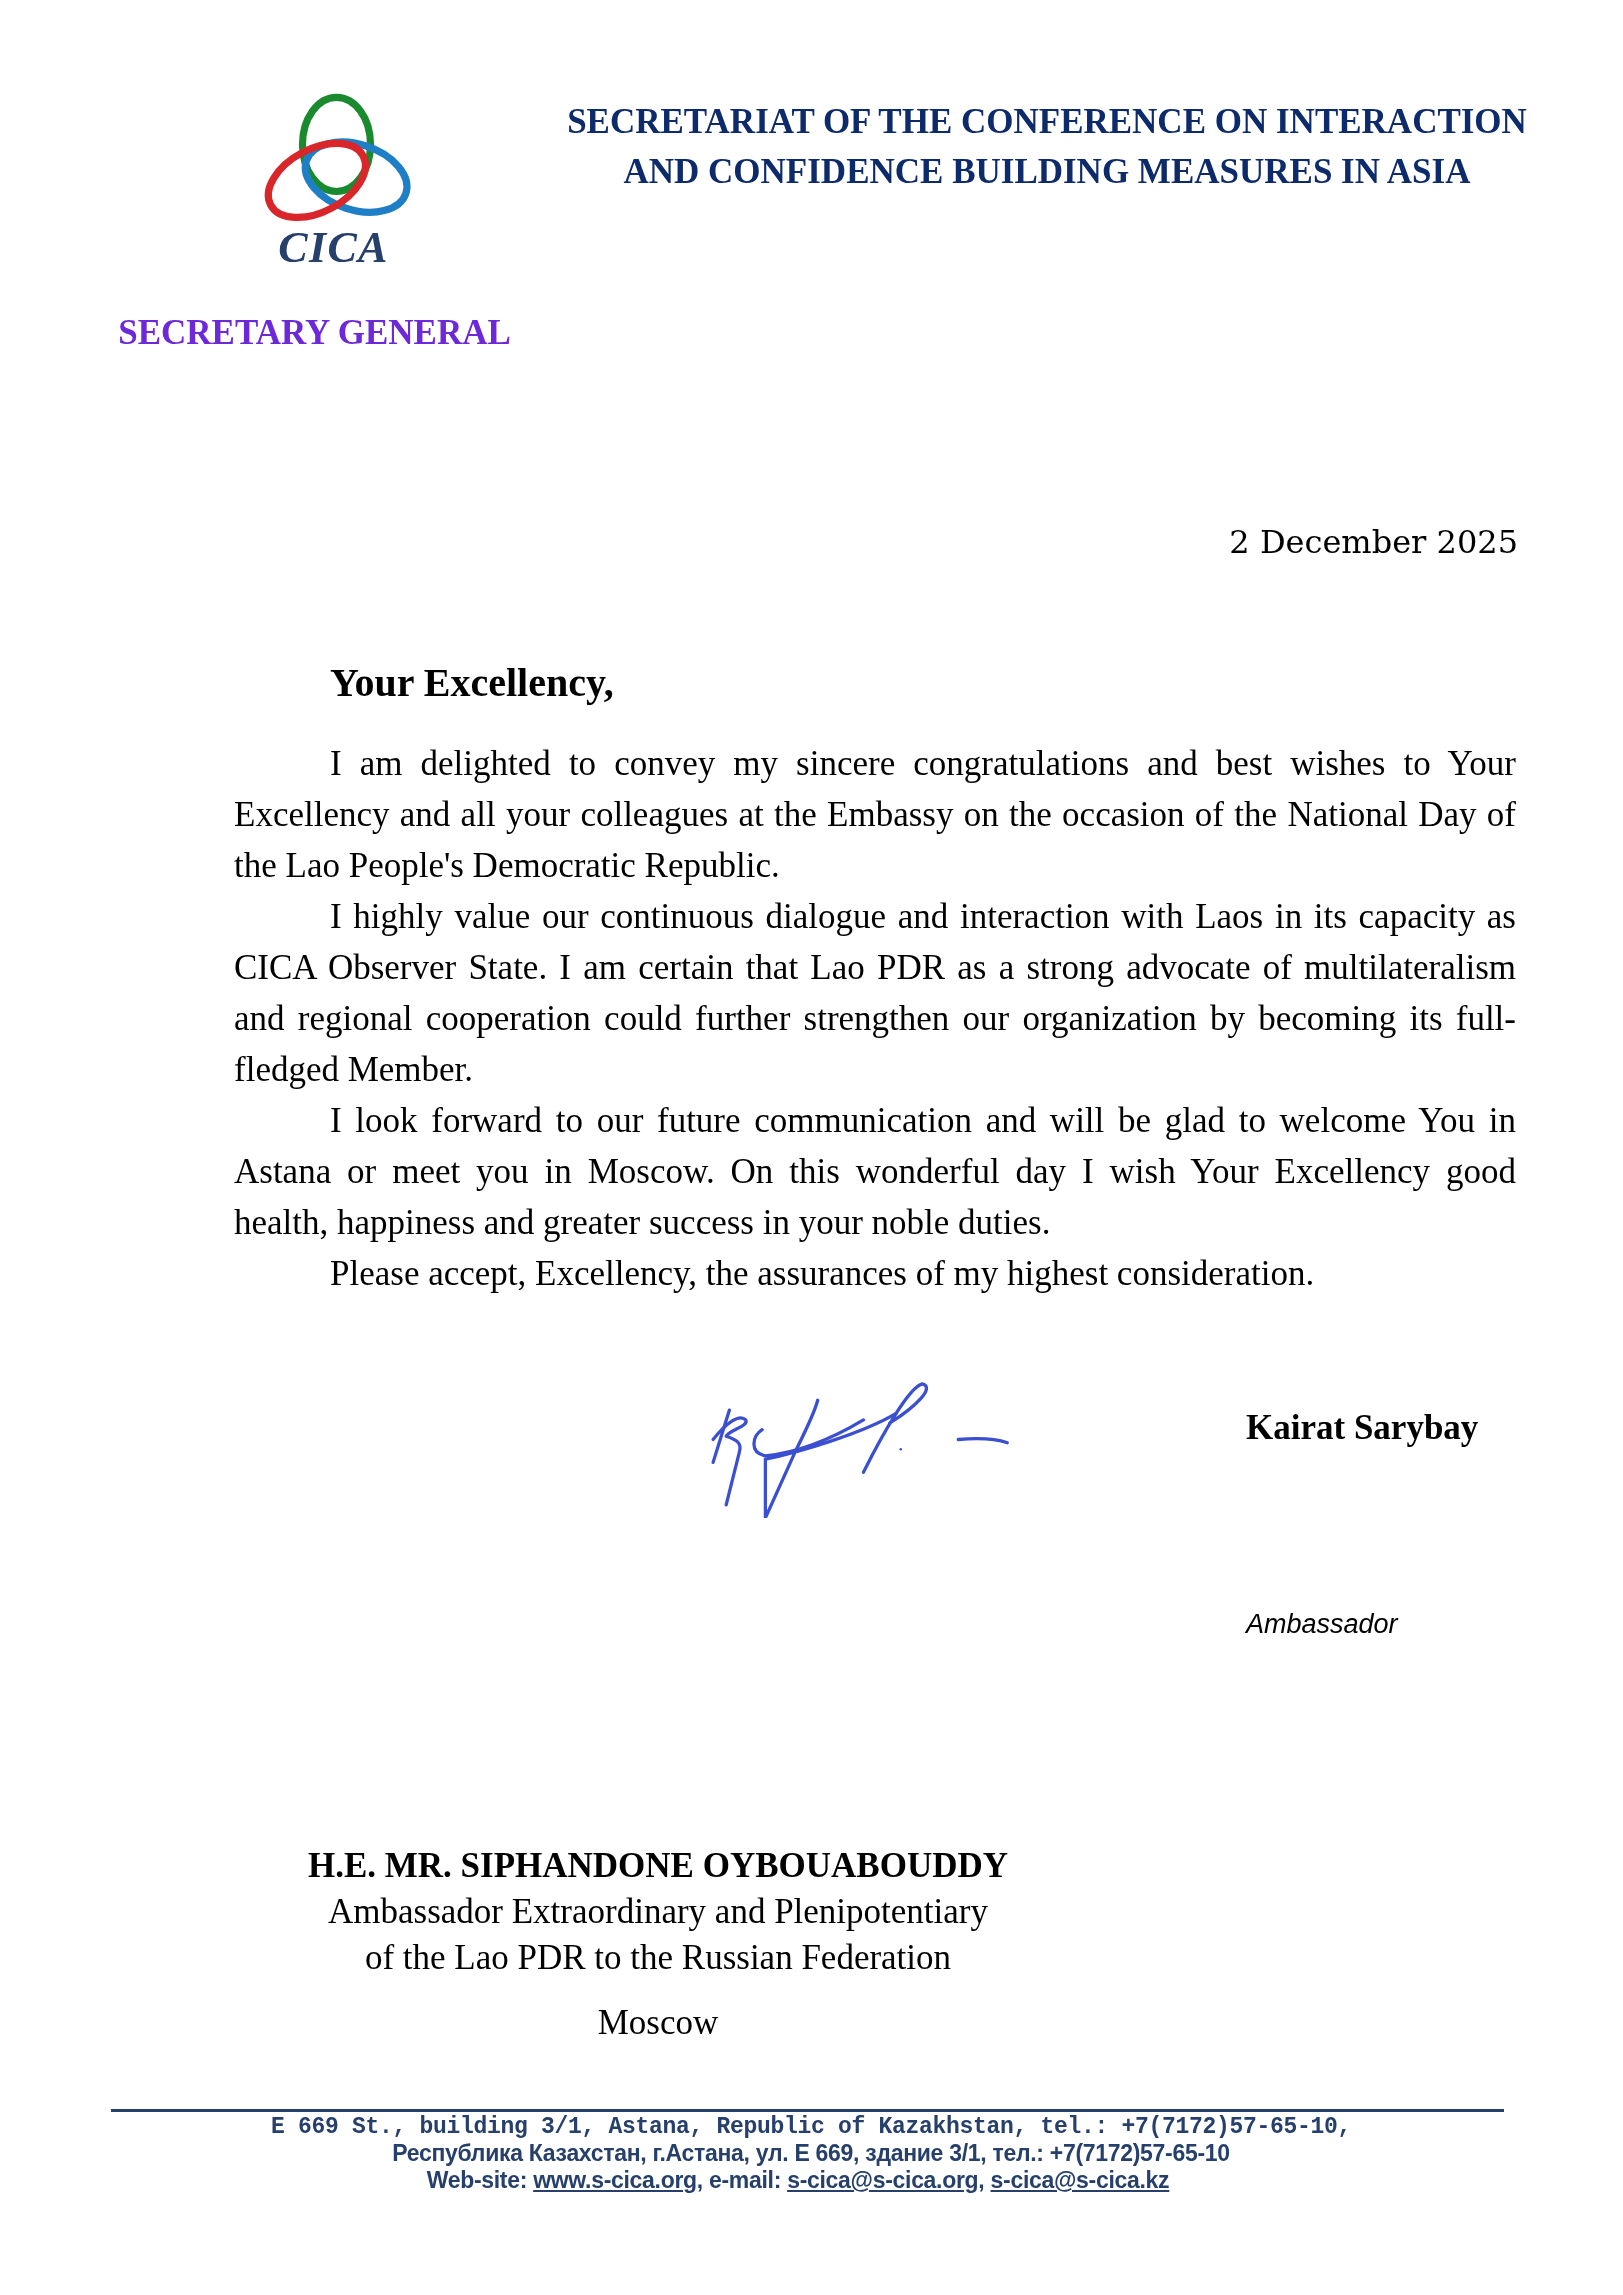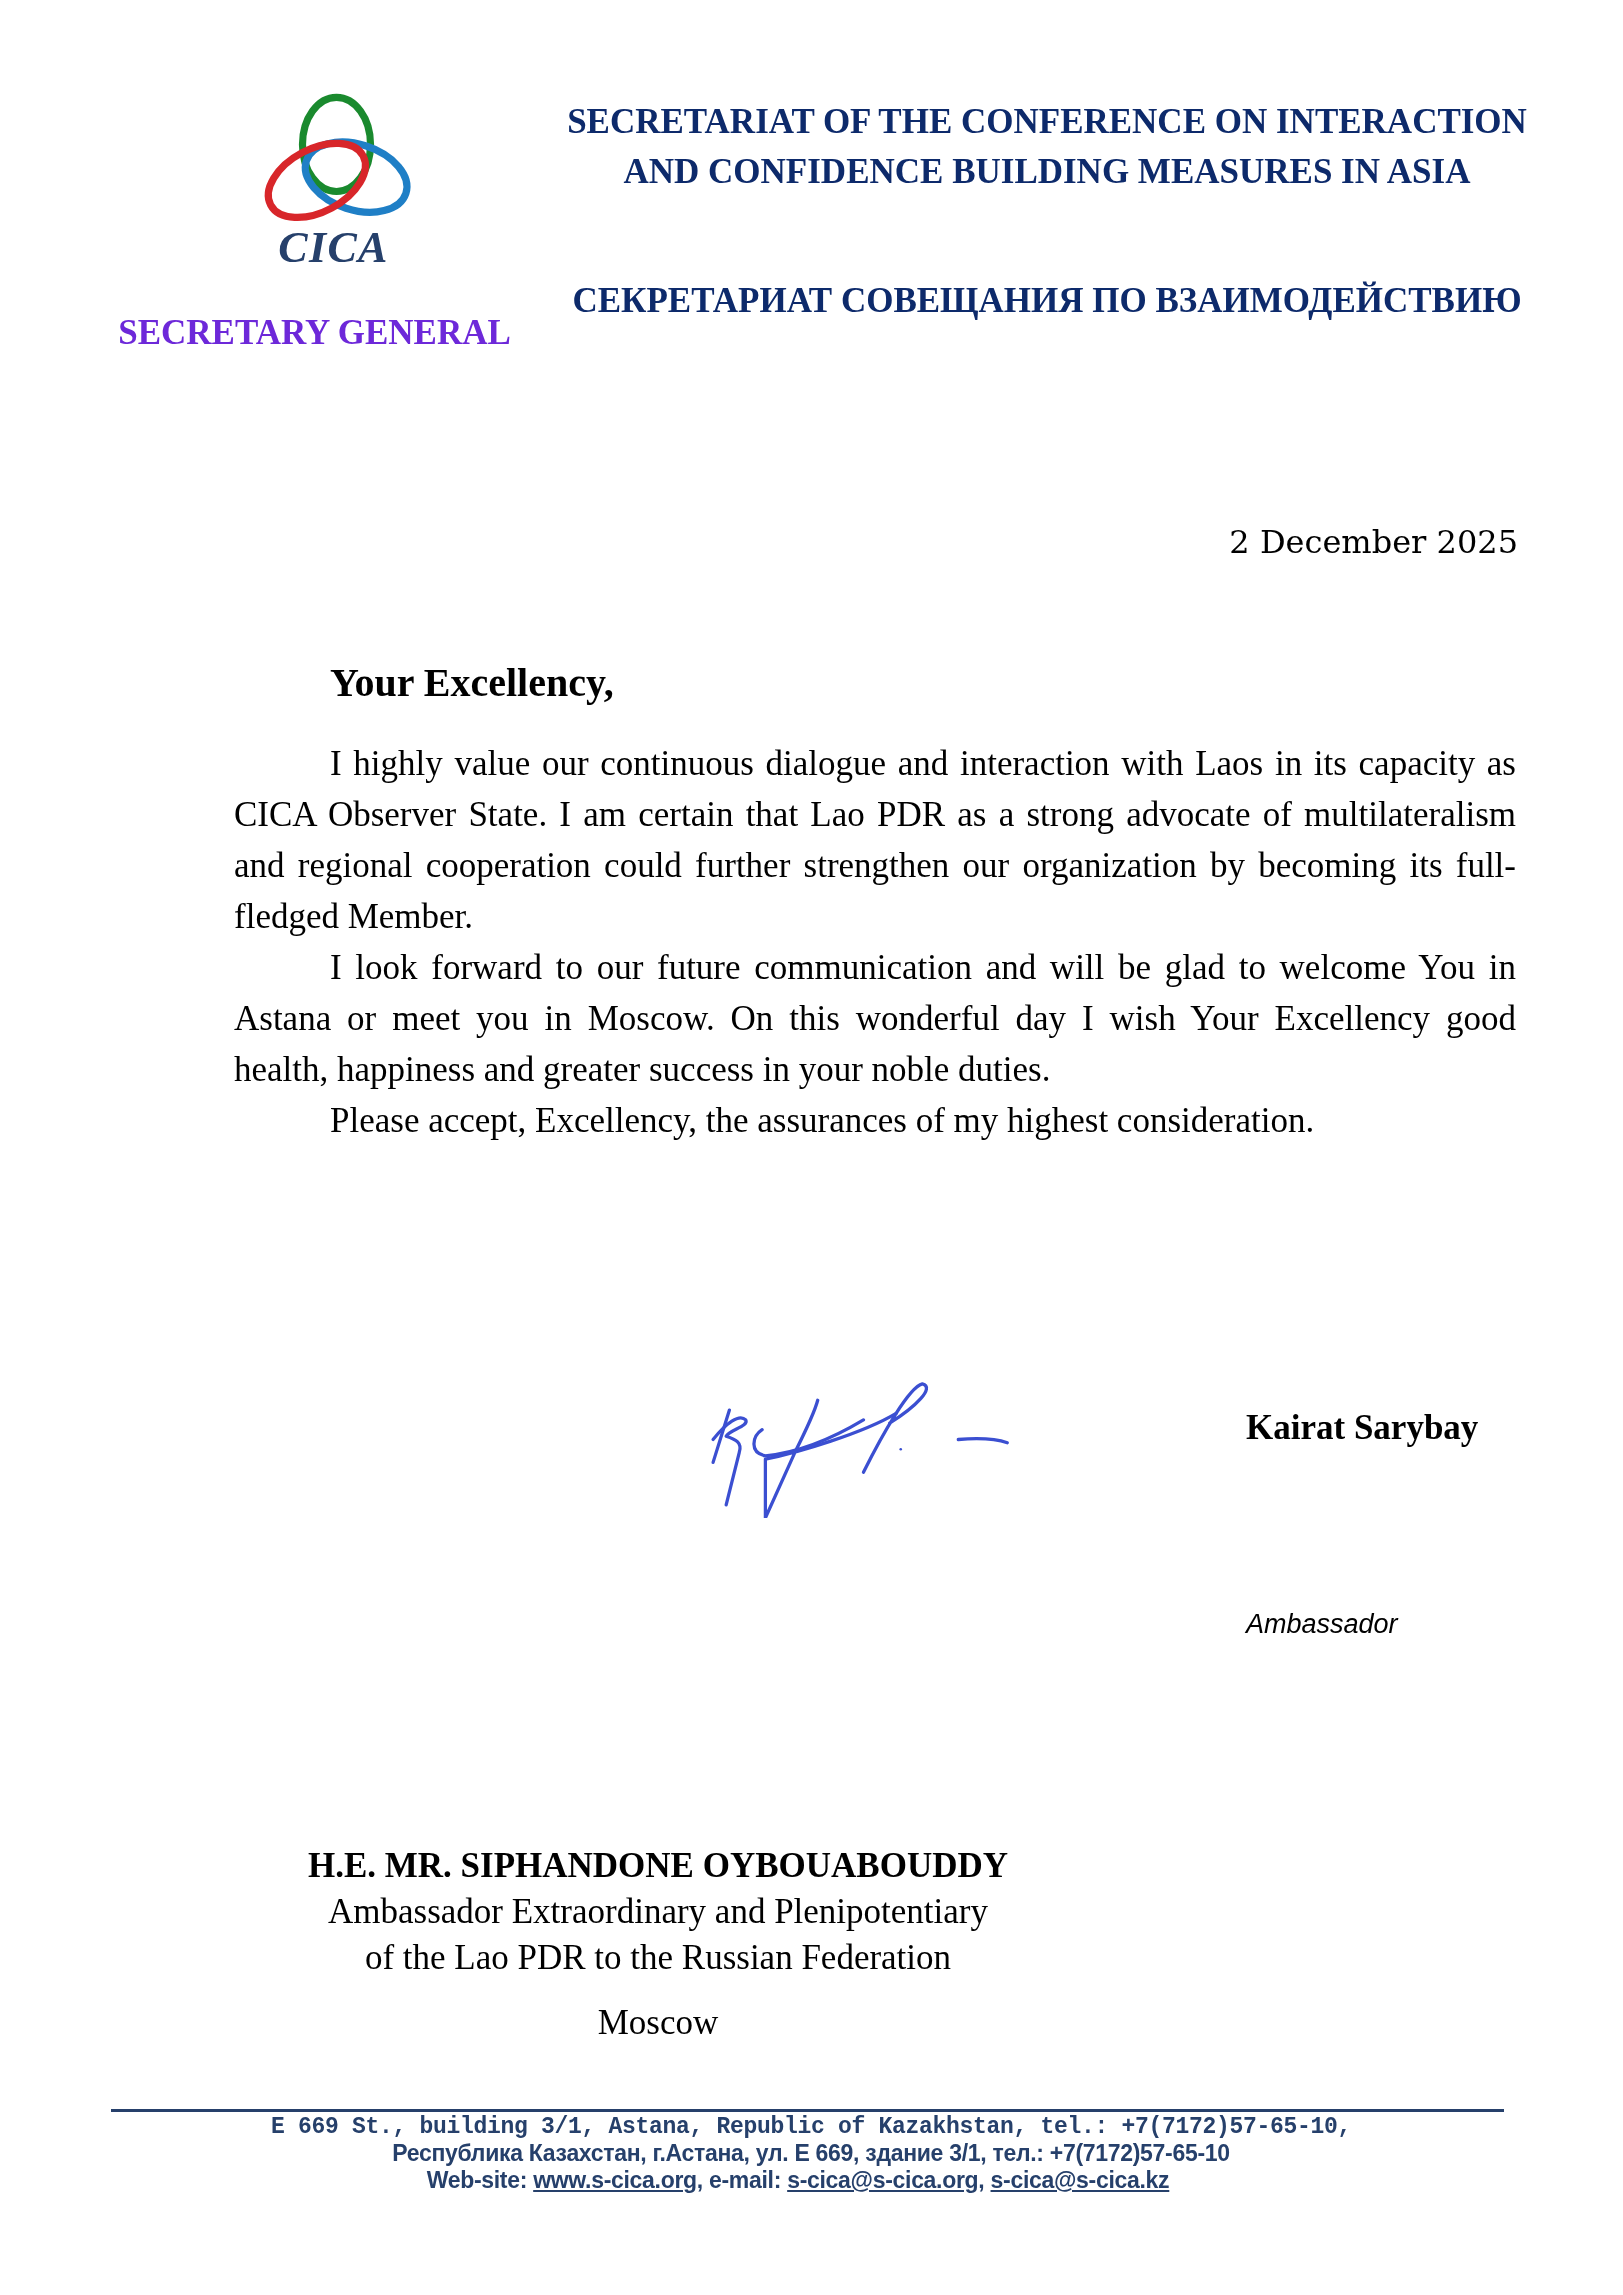--- a/index.html
+++ b/index.html
@@ -40,28 +40,28 @@
   <ellipse cx="90" cy="135" rx="80" ry="48" transform="rotate(-28 90 135)" fill="none" stroke="#d8262a" stroke-width="11"></ellipse>
 </svg>
 <div class="logo-text">CICA</div>
 <div class="sec-gen">SECRETARY GENERAL</div>
 
 <div class="org-block org-en">
   <div>SECRETARIAT OF THE CONFERENCE ON INTERACTION</div>
   <div>AND CONFIDENCE BUILDING MEASURES IN ASIA</div>
 </div>
 <div class="org-block org-ru">
-  <div>СЕКРЕТАРИАТ СОВЕЩАНИЯ ПО ВЗАИМОДЕЙСТВИЮ</div>
 </div>
 
 <div class="date">2 December 2025</div>
 
 <div class="salutation">Your Excellency,</div>
 
 <div class="letter p1">
+  <p class="para">I am delighted to convey my sincere congratulations and best wishes to Your Excellency and all your colleagues at the Embassy on the occasion of the National Day of the Lao People's Democratic Republic.</p>
   <p class="para">I highly value our continuous dialogue and interaction with Laos in its capacity as CICA Observer State. I am certain that Lao PDR as a strong advocate of multilateralism and regional cooperation could further strengthen our organization by becoming its full-fledged Member.</p>
   <p class="para">I look forward to our future communication and will be glad to welcome You in Astana or meet you in Moscow. On this wonderful day I wish Your Excellency good health, happiness and greater success in your noble duties.</p>
   <p class="para last">Please accept, Excellency, the assurances of my highest consideration.</p>
 </div>
 
 <svg class="signature" viewBox="0 0 780 240">
   <g fill="none" stroke="#3b4fd1" stroke-width="5" stroke-linecap="round" stroke-linejoin="round">
     <path d="M45 75 L20 155"></path>
     <path d="M20 120 C40 95 60 80 70 90 C75 100 45 105 40 115 C55 120 65 125 60 140 L40 220"></path>
     <path d="M95 105 C80 115 75 140 100 145 C150 140 200 120 250 90"></path>

